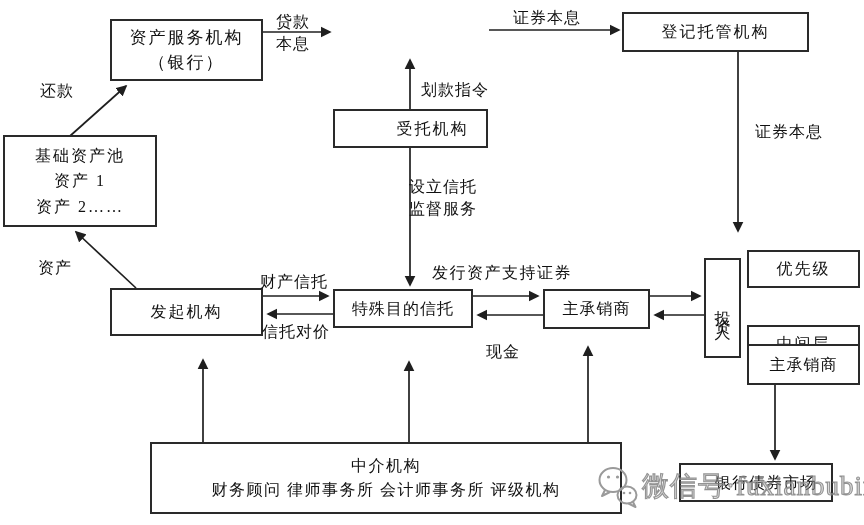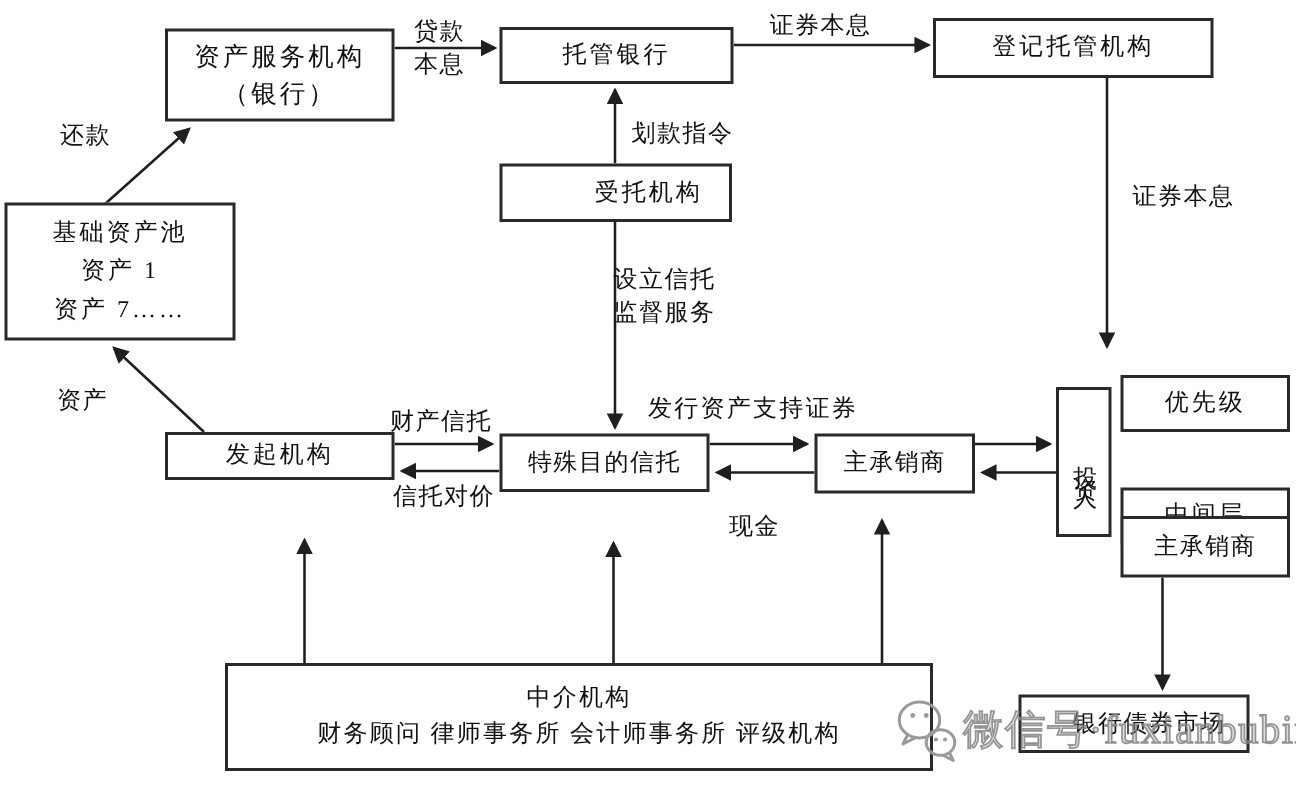--- a/index.html
+++ b/index.html
@@ -22,21 +22,21 @@
     white-space:nowrap;
   }
   .box span { display:block; }
 
   
   .b-asset-servicer { left:110px; top:19px;  width:153px; height:62px; font-size:17px; }
   .b-custodian      { left:333px; top:18px;  width:156px; height:38px; }
   .b-registry       { left:622px; top:12px;  width:187px; height:40px; }
   .b-pool           { left:3px;   top:135px; width:154px; height:92px; line-height:1.6; }
   .b-trustee        { left:333px; top:109px; width:155px; height:39px;padding-left:44px; }
-  .b-originator     { left:110px; top:288px; width:153px; height:32px; }
+  .b-originator     { left:110px; top:288px; width:153px; height:48px; }
   .b-spv            { left:333px; top:289px; width:140px; height:39px; letter-spacing:1px; }
   .b-underwriter    { left:543px; top:289px; width:107px; height:40px; letter-spacing:1px; }
   .b-investors      { left:704px; top:258px; width:37px;  height:100px; }
   .b-investors .vtxt{ writing-mode:vertical-rl; text-orientation:upright; letter-spacing:7px; }
   .b-senior         { left:747px; top:250px; width:113px; height:38px; }
   .b-mezzanine      { left:747px; top:297px; width:113px; height:38px;margin-top:28px; }
   .b-underwriter2   { left:747px; top:344px; width:113px; height:41px; letter-spacing:1px; }
   .b-bondmarket     { left:679px; top:463px; width:154px; height:39px; letter-spacing:1px;padding-left:20px; }
   .b-intermediaries { left:150px; top:442px; width:472px; height:72px; letter-spacing:1.5px; }
 
@@ -97,32 +97,29 @@
     <line x1="203" y1="442" x2="203" y2="360" marker-end="url(#ah)"></line>
     <line x1="409" y1="442" x2="409" y2="362" marker-end="url(#ah)"></line>
     <line x1="588" y1="442" x2="588" y2="347" marker-end="url(#ah)"></line>
   </svg>
 
   <div class="box b-asset-servicer">
     <span>资产服务机构</span>
     <span>（银行）</span>
   </div>
 
-  <div class="box b-custodian">
-    <span>托管银行</span>
-  </div>
 
   <div class="box b-registry">
     <span>登记托管机构</span>
   </div>
 
   <div class="box b-pool">
     <span>基础资产池</span>
     <span>资产 1</span>
-    <span>资产 7……</span>
+    <span>资产 2……</span>
   </div>
 
   <div class="box b-trustee">
     <span>受托机构</span>
   </div>
 
   <div class="box b-originator">
     <span>发起机构</span>
   </div>
 

